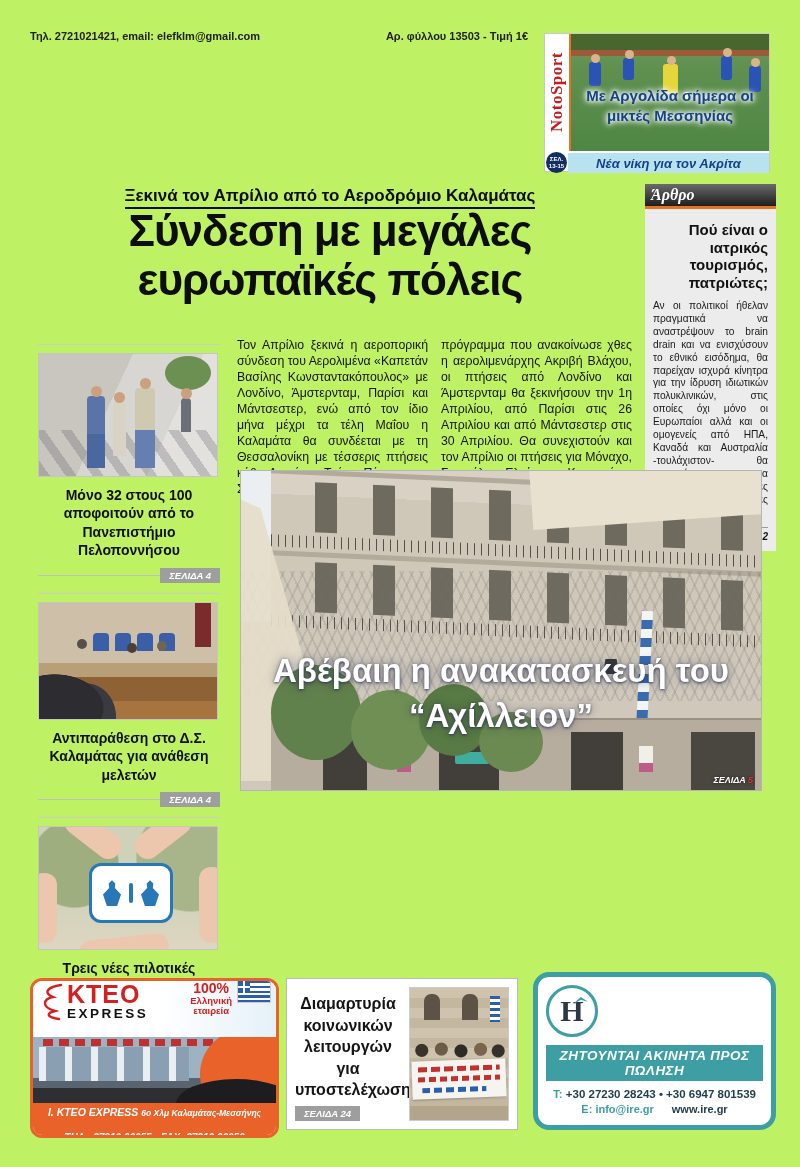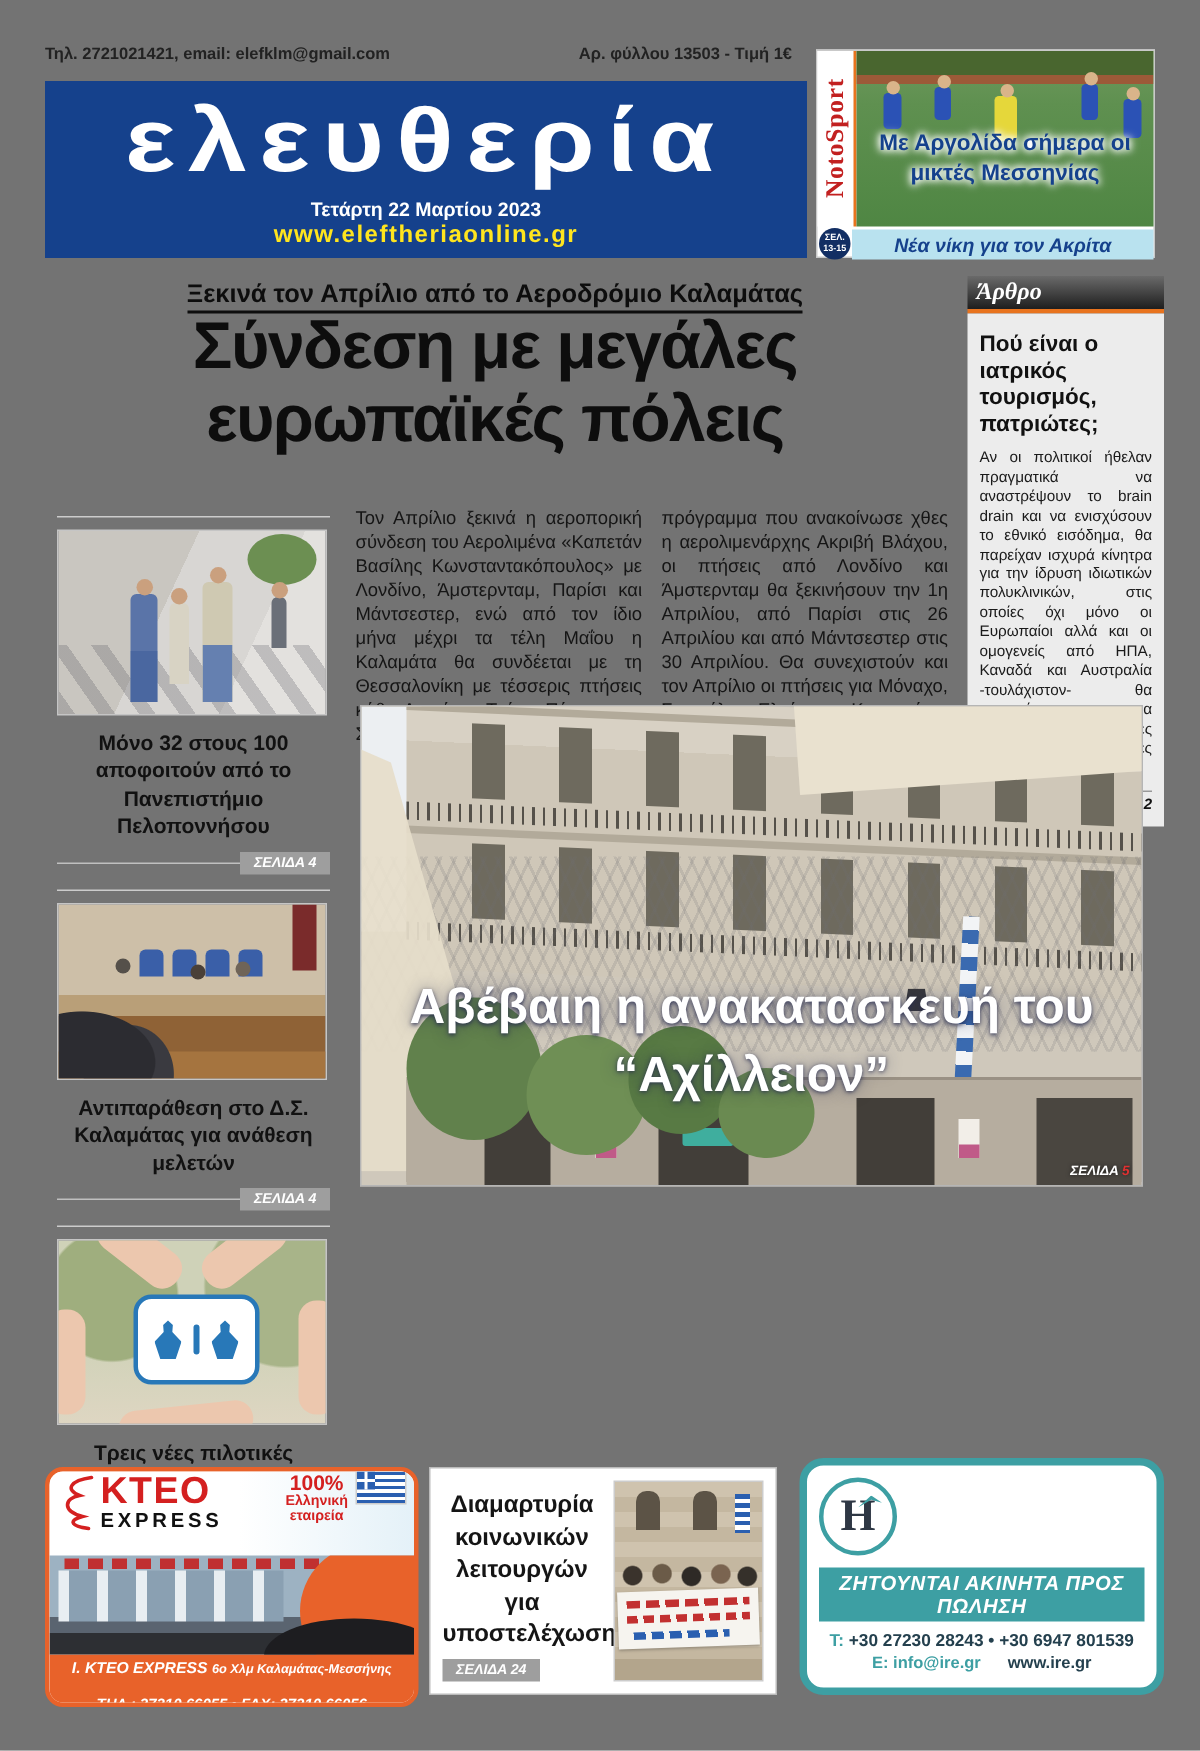--- a/index.html
+++ b/index.html
@@ -1,16 +1,16 @@
 <!DOCTYPE html>
 <html><head>
 <meta charset="utf-8">
 <style>
   html,body{margin:0;padding:0;background:#e9e9e9;}
-  #page{position:relative;width:800px;height:1167px;background:#737373;margin:0 auto;
+  #page{position:relative;width:800px;height:1167px;background:#bef264;margin:0 auto;
         font-family:"Liberation Sans",sans-serif;color:#111;overflow:hidden;
         box-shadow:0 0 4px rgba(0,0,0,.2);}
 
   
   .topline{position:absolute;left:30px;right:30px;top:30px;display:flex;justify-content:space-between;
            font-size:11px;font-weight:bold;color:#222;}
   .topline .right{padding-right:242px;}
 
   
   .masthead{position:absolute;left:30px;top:54px;width:508px;height:118px;background:#15418c;
@@ -53,21 +53,21 @@
   .lead-cols{position:absolute;left:237px;top:338px;width:396px;display:flex;gap:13px;}
   .lead-cols p{margin:0;width:191px;font-size:12.3px;line-height:1.3;text-align:justify;color:#151515;}
   .lead-ref{font-weight:bold;white-space:nowrap;}
 
   
   .arthro{position:absolute;left:645px;top:184px;width:131px;}
   .arthro-head{height:22px;background:linear-gradient(180deg,#6a6a6a,#1e1e1e);
                border-bottom:3px solid #e8731e;color:#fff;font-family:"Liberation Serif",serif;
                font-style:italic;font-weight:bold;font-size:16px;line-height:22px;padding-left:6px;}
   .arthro-body{background:#ececec;padding:8px 8px 9px 8px;}
-  .arthro-title{font-weight:bold;font-size:15px;line-height:1.18;text-align:left;margin:4px 0 8px 0;}
+  .arthro-title{font-weight:bold;font-size:15px;line-height:1.18;text-align:right;margin:4px 0 8px 0;}
   .arthro-text{font-size:10.2px;line-height:1.27;text-align:justify;color:#1a1a1a;}
   .arthro-ref{margin-top:7px;border-top:1px solid #999;padding-top:3px;text-align:right;
               font-weight:bold;font-style:italic;font-size:10px;}
 
   
   .sidebar{position:absolute;left:38px;top:344px;width:182px;border-top:1px solid #ccc;}
   .s-item{border-bottom:1px solid #ccc;padding:8px 0 10px 0;}
   .s-item:last-child{border-bottom:none;}
   .s-photo{width:180px;border:1px solid #c5c5c5;box-sizing:border-box;position:relative;overflow:hidden;}
   .s-head{font-weight:bold;font-size:14px;line-height:1.32;text-align:center;margin:9px 4px 8px 4px;color:#111;}
@@ -245,25 +245,20 @@
 </head>
 <body>
 
 <div id="page">
 
   <div class="topline">
     <span>Τηλ. 2721021421, email: elefklm@gmail.com</span>
     <span class="right">Αρ. φύλλου 13503 - Τιμή 1€</span>
   </div>
 
-  <div class="masthead">
-    <div class="title">ελευθερία</div>
-    <div class="date">Τετάρτη 22 Μαρτίου 2023</div>
-    <div class="site">www.eleftheriaonline.gr</div>
-  </div>
 
   <div class="notosport">
     <div class="ns-brand">
       <span>NotoSport</span>
     </div>
     <div class="ns-photo">
       <div class="ns-trees"></div>
       <div class="ns-track"></div>
       <div class="ns-player" style="left:18px;top:28px;width:12px;height:24px;background:#2b52b5;"></div>
       <div class="ns-player" style="left:52px;top:24px;width:11px;height:22px;background:#2b52b5;"></div>

